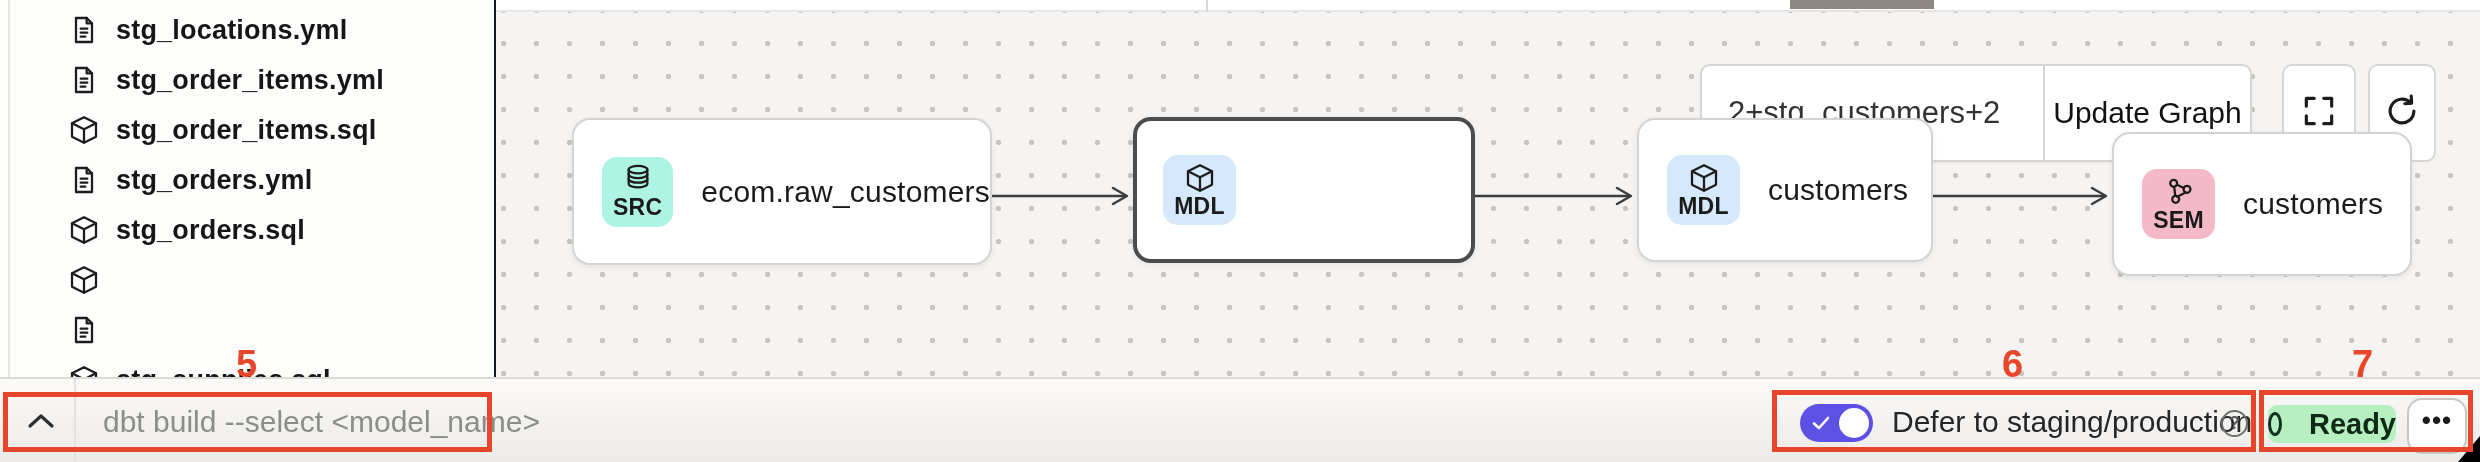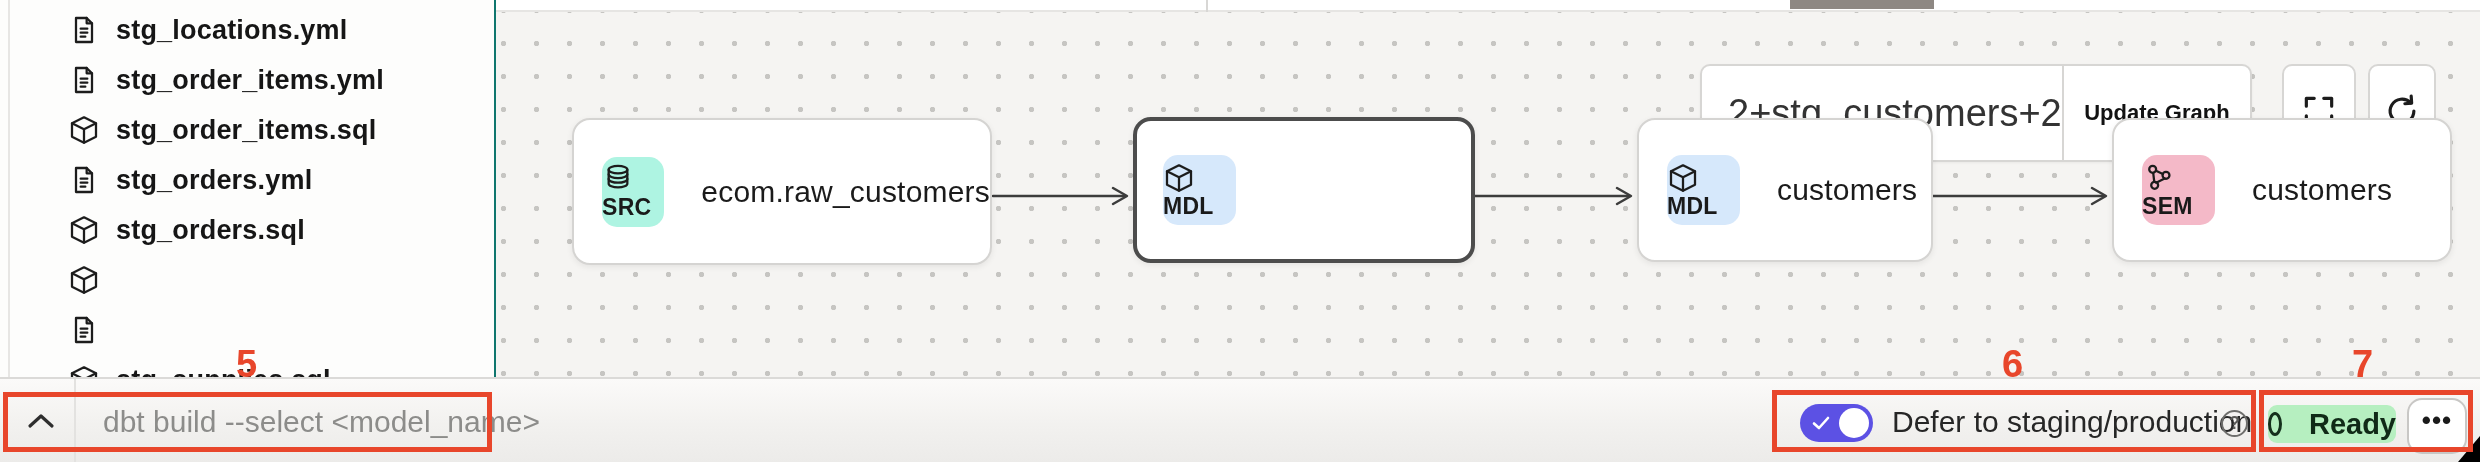--- a/index.html
+++ b/index.html
@@ -2,21 +2,21 @@
 <html><head>
 <meta charset="utf-8">
 <style>
   * { margin:0; padding:0; box-sizing:border-box; }
   html,body { width:2480px; height:462px; overflow:hidden; }
   body { font-family:"Liberation Sans", sans-serif; background:#fff; }
   .root { position:relative; width:2480px; height:462px; background:#fff; overflow:hidden; }
 
   
   .sidebar { position:absolute; left:0; top:0; width:496px; height:377px;
-             background:#FDFDFC; border-right:2px solid #0f766e; overflow:hidden; }
+             background:#FDFDFC; border-right:2px solid #0f172a; overflow:hidden; }
   .indent-guide { position:absolute; left:8px; top:0; width:2px; height:377px; background:#E7E6E4; }
   .tree { position:absolute; left:0; top:5px; width:100%; }
   .tree-row { display:flex; align-items:center; height:50px; padding-left:68px; cursor:pointer; }
   .tree-row .ficon { width:32px; height:32px; flex:0 0 32px; margin-right:16px; }
   .tree-row .fname { font-size:27px; font-weight:600; color:#161616; letter-spacing:.2px; }
   .ficon svg { width:32px; height:32px; display:block; }
 
   
   .canvas { position:absolute; left:496px; top:0; width:1984px; height:377px;
             background-color:#F5F4F2;
@@ -25,51 +25,51 @@
   .top-strip { position:absolute; left:0; top:0; width:1984px; height:12px; background:#FFFFFF;
                border-bottom:2px solid #E6E5E3; }
   .top-strip-divider { position:absolute; left:710px; top:0; width:2px; height:12px; background:#D8D7D5; }
   .scroll-thumb { position:absolute; left:1294px; top:0; width:144px; height:9px; background:#8E8883; }
 
   
   .selector-box { position:absolute; left:1204px; top:64px; width:552px; height:98px; z-index:2;
                   background:#fff; border:2px solid #D7D6D4; border-radius:10px;
                   display:flex; align-items:stretch; box-shadow:0 1px 3px rgba(0,0,0,.05); }
   .selector-input { flex:0 0 343px; display:flex; align-items:center; padding-left:26px;
-                    font-size:38px; color:#333; border-right:2px solid #D7D6D4; }
+                    font-size:31px; color:#333; border-right:2px solid #D7D6D4; }
   .update-btn { flex:1; display:flex; align-items:center; justify-content:center;
-                font-size:22px; font-weight:700; color:#121212; cursor:pointer; }
+                font-size:30px; font-weight:400; color:#121212; cursor:pointer; }
   .sq-btn { position:absolute; top:64px; height:98px; z-index:2; background:#fff;
             border:2px solid #D7D6D4; border-radius:10px;
             display:flex; align-items:center; justify-content:center; cursor:pointer; }
   .fullscreen-btn { left:1786px; width:74px; }
   .refresh-btn { left:1872px; width:68px; }
   .sq-btn svg { width:38px; height:38px; }
 
   
   .edges { position:absolute; left:0; top:0; width:1984px; height:377px; z-index:3; pointer-events:none; }
 
   
   .node { position:absolute; z-index:4; background:#fff; border:2px solid #D5D4D2; border-radius:18px;
           box-shadow:0 2px 6px rgba(0,0,0,.07); display:flex; align-items:center; cursor:pointer; }
   .node.selected { border:4px solid #4C4C4C; }
   .node-badge { width:73px; height:70px; border-radius:15px; margin-left:28px;
-                display:flex; flex-direction:column; align-items:flex-start; justify-content:center; }
+                display:flex; flex-direction:column; align-items:center; justify-content:center; }
   .node.selected .node-badge { margin-left:26px; }
   .node-badge svg { width:32px; height:32px; display:block; }
   .badge-text { font-size:23px; font-weight:600; color:#1A1A1A; line-height:25px; letter-spacing:.3px; }
   .badge-src { background:#AEF4E2; }
   .badge-mdl { background:#D6E8FB; }
   .badge-sem { background:#F4B9C8; }
-  .node-label { font-size:30px; font-weight:500; color:#1B1B1B; margin-left:37px; letter-spacing:.2px; }
+  .node-label { font-size:30px; font-weight:500; color:#1B1B1B; margin-left:28px; letter-spacing:.2px; }
 
   .node-src  { left:76px;   top:118px; width:420px; height:147px; }
   .node-stg  { left:637px;  top:117px; width:342px; height:146px; }
   .node-cust { left:1141px; top:118px; width:296px; height:144px; }
-  .node-sem  { left:1616px; top:118px; width:340px; height:144px; }
+  .node-sem  { left:1616px; top:132px; width:300px; height:144px; }
 
   
   .bottom-bar { position:absolute; left:0; top:377px; width:2480px; height:85px; z-index:6;
                 background:linear-gradient(180deg,#FBFAF9 0%,#F2F1EF 55%,#ECEBE9 100%);
                 border-top:2px solid #DBDAD8; }
   .bar-divider { position:absolute; left:74px; top:0; width:2px; height:85px; background:#E3E2E0; }
   .chev-up { position:absolute; left:26px; top:32px; width:30px; height:20px; cursor:pointer; }
   .cmd-placeholder { position:absolute; left:103px; top:0; height:85px; display:flex; align-items:center;
                      font-size:30px; color:#8C8C8A; cursor:text; }
   .toggle { position:absolute; left:1800px; top:25px; width:73px; height:38px; border-radius:20px;

